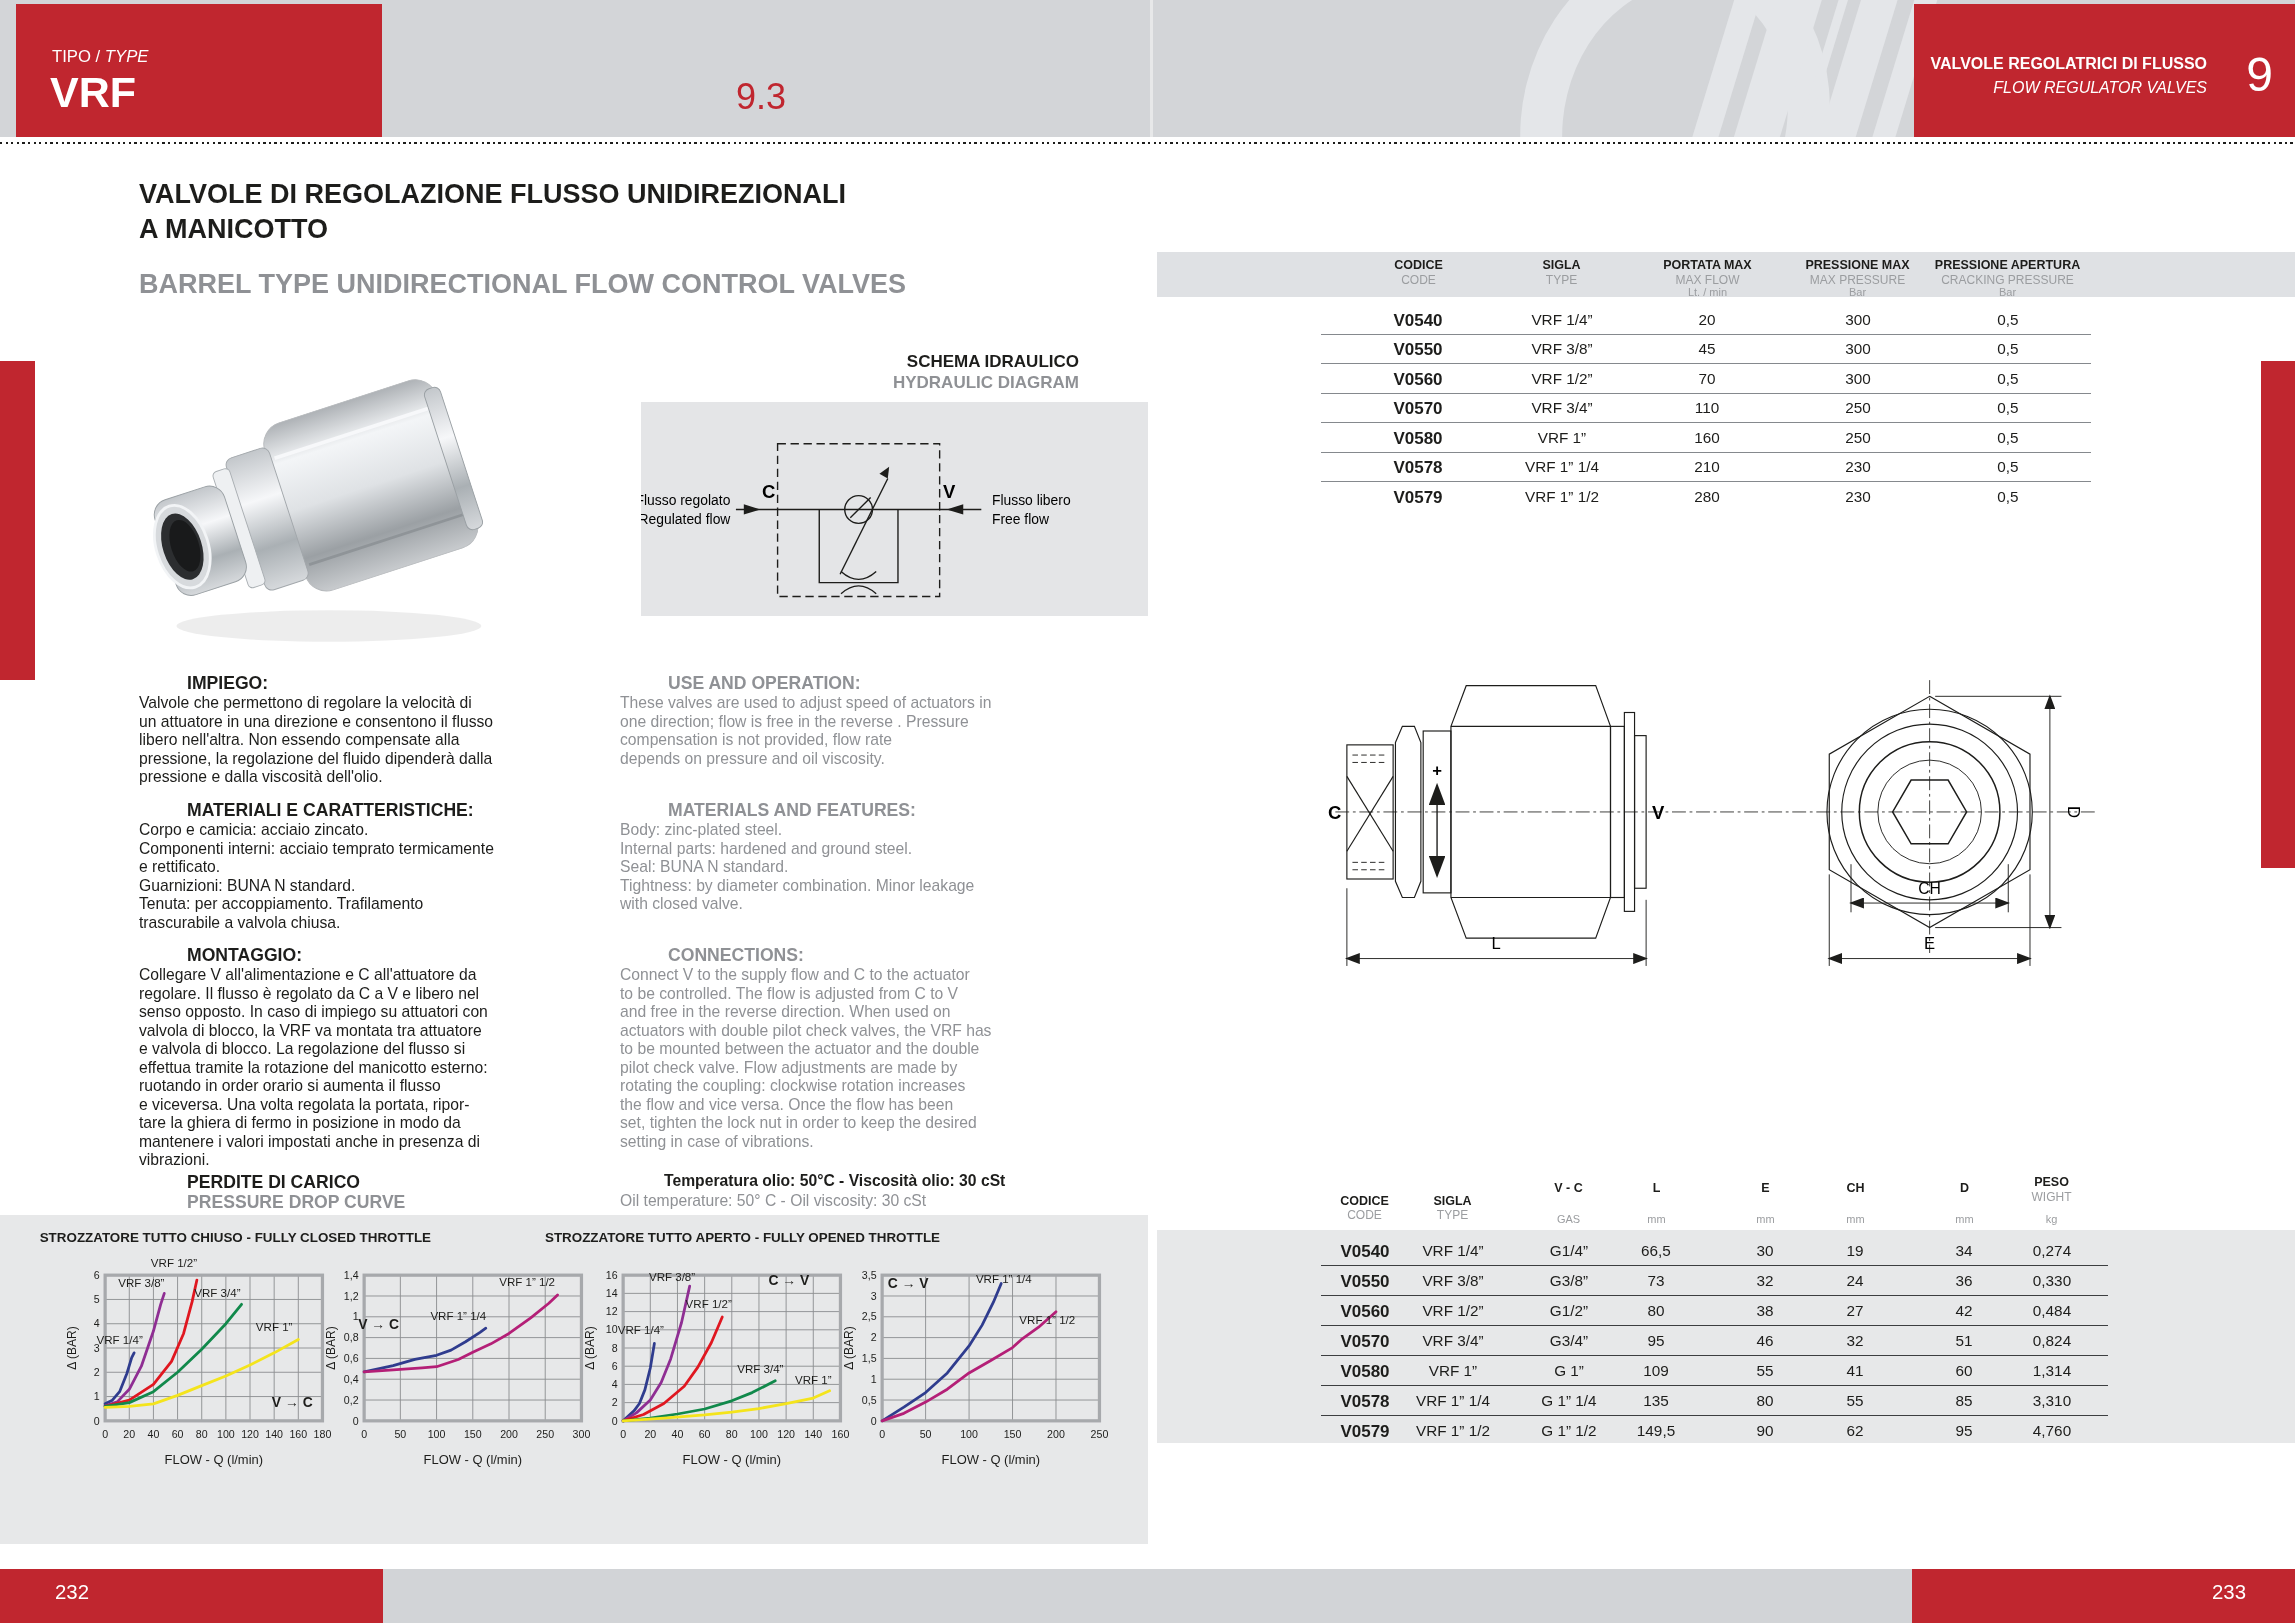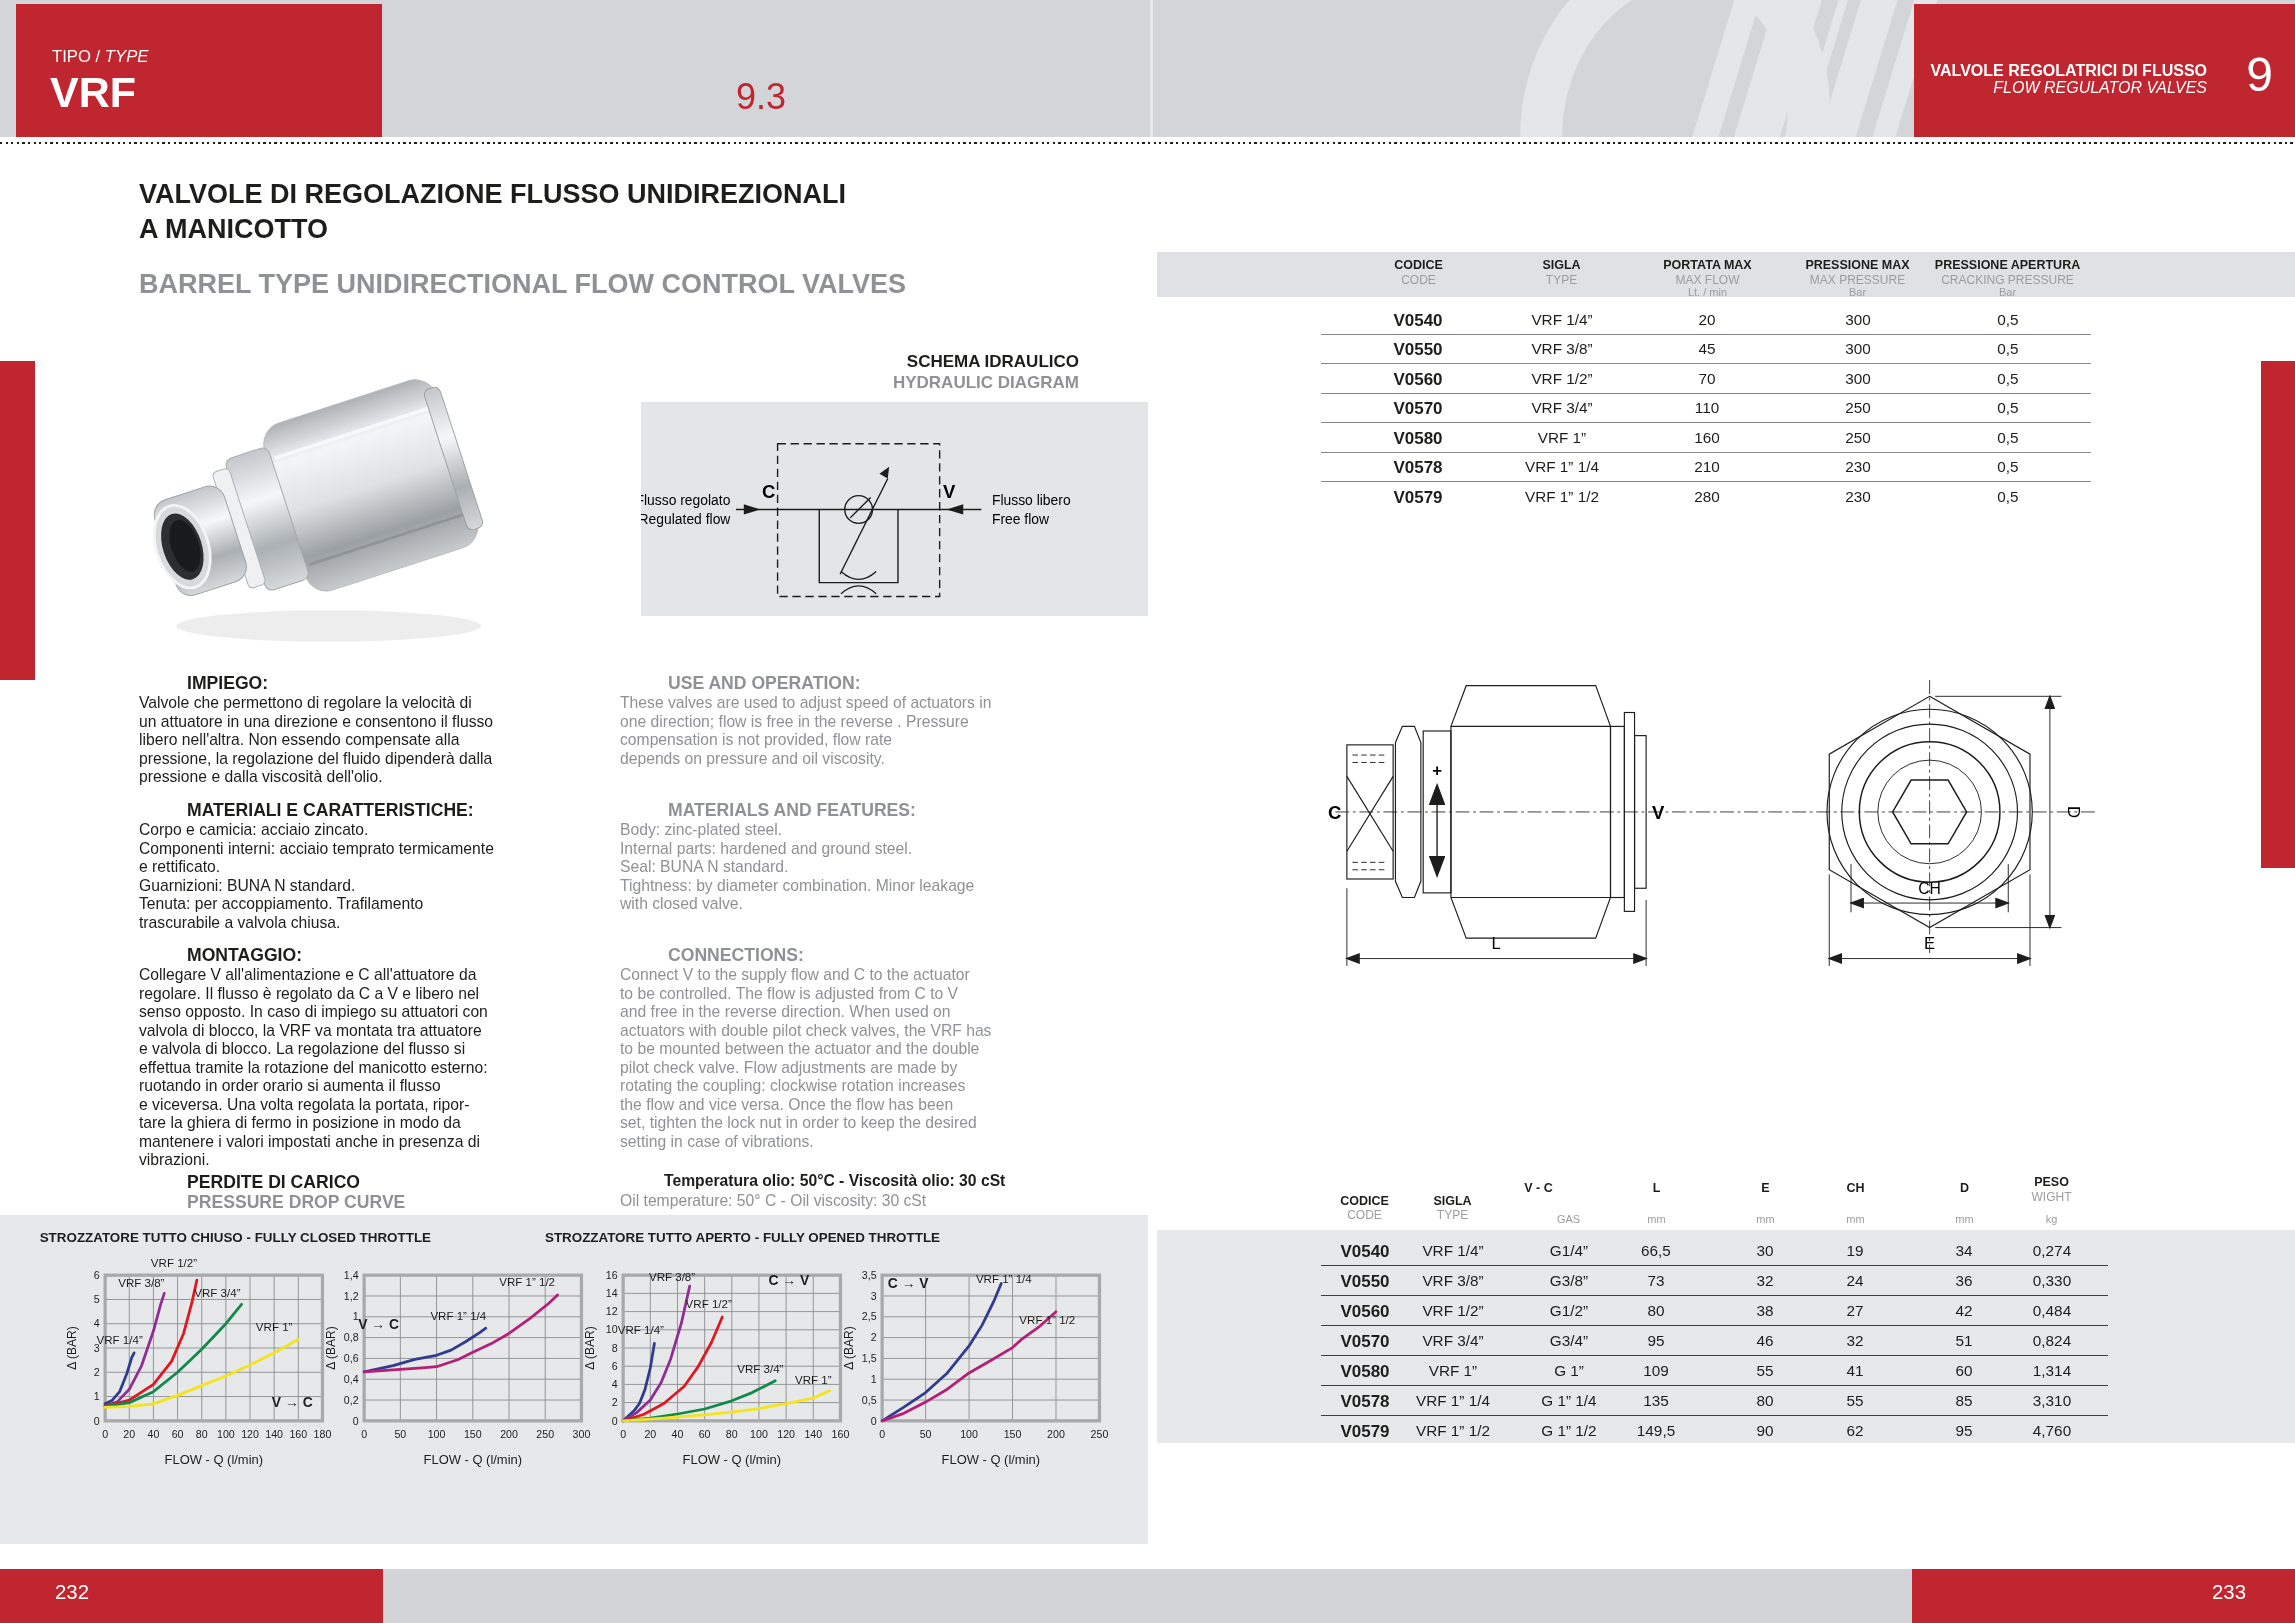--- a/index.html
+++ b/index.html
@@ -61,21 +61,21 @@
     <div class="wt" style="left:36px;top:43px;font-size:16.7px;">
       <span>TIPO /</span>
       <i>TYPE</i>
     </div>
     <div class="wt" style="left:34px;top:64px;font-size:43px;font-weight:bold;">VRF</div>
   </div>
 
   <div class="abs" style="left:736px;top:76px;font-size:36px;color:var(--red);">9.3</div>
 
   <div class="abs" id="redR">
-    <div class="wt" style="right:88px;top:51px;font-size:16px;font-weight:bold;white-space:nowrap;text-align:right;margin-top:7px;">VALVOLE REGOLATRICI DI FLUSSO</div>
+    <div class="wt" style="right:88px;top:51px;font-size:16px;font-weight:bold;white-space:nowrap;text-align:right;">VALVOLE REGOLATRICI DI FLUSSO</div>
     <div class="wt" style="right:88px;top:75px;font-size:16px;font-style:italic;white-space:nowrap;text-align:right;">FLOW REGULATOR VALVES</div>
     <div class="wt" style="right:22px;top:43px;font-size:48px;">9</div>
   </div>
 
   <div class="abs" id="dots"></div>
 
   <div class="abs redtab" style="left:0;top:361px;width:35px;height:319px;"></div>
   <div class="abs redtab" style="left:2261px;top:361px;width:35px;height:507px;"></div>
 
   <div class="abs tit" style="left:139px;top:181px;">VALVOLE DI REGOLAZIONE FLUSSO UNIDIREZIONALI</div>
@@ -525,21 +525,21 @@
       <text x="1300" y="632" text-anchor="middle" font-size="36">E</text>
       <text x="1600" y="335" font-size="36" transform="rotate(90 1600 335)" text-anchor="middle">D</text>
     </svg>
   </div>
 
   <div id="t2head">
       <div class="th1" style="left: 1286px; top: 1194px;">CODICE</div>
       <div class="th2" style="left: 1286px; top: 1208px;">CODE</div>
       <div class="th1" style="left: 1374px; top: 1194px;">SIGLA</div>
       <div class="th2" style="left: 1374px; top: 1208px;">TYPE</div>
-      <div class="th1" style="left: 1460px; top: 1181px; text-align: center;">V - C</div>
+      <div class="th1" style="left: 1490px; top: 1181px; text-align: center;">V - C</div>
       <div class="th3" style="left: 1490px; top: 1213px;">GAS</div>
       <div class="th1" style="left: 1578px; top: 1181px;">L</div>
       <div class="th3" style="left: 1578px; top: 1213px;">mm</div>
       <div class="th1" style="left: 1687px; top: 1181px;">E</div>
       <div class="th3" style="left: 1687px; top: 1213px;">mm</div>
       <div class="th1" style="left: 1777px; top: 1181px;">CH</div>
       <div class="th3" style="left: 1777px; top: 1213px;">mm</div>
       <div class="th1" style="left: 1886px; top: 1181px;">D</div>
       <div class="th3" style="left: 1886px; top: 1213px;">mm</div>
       <div class="th1" style="left: 1973px; top: 1175px;">PESO</div>

